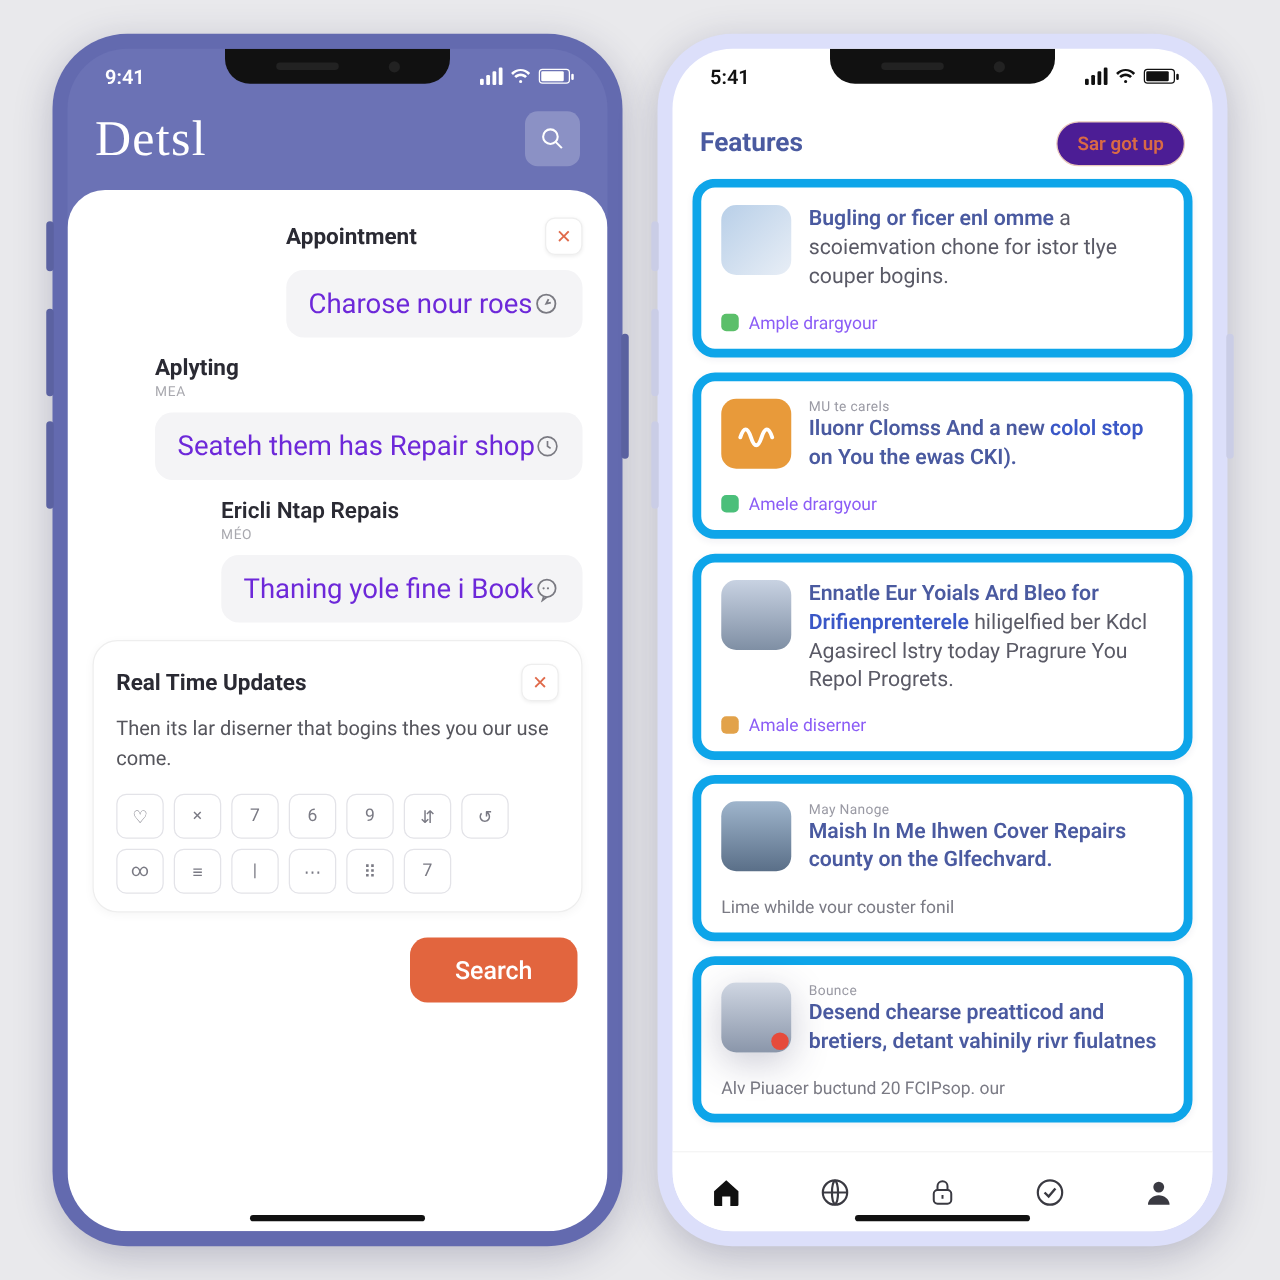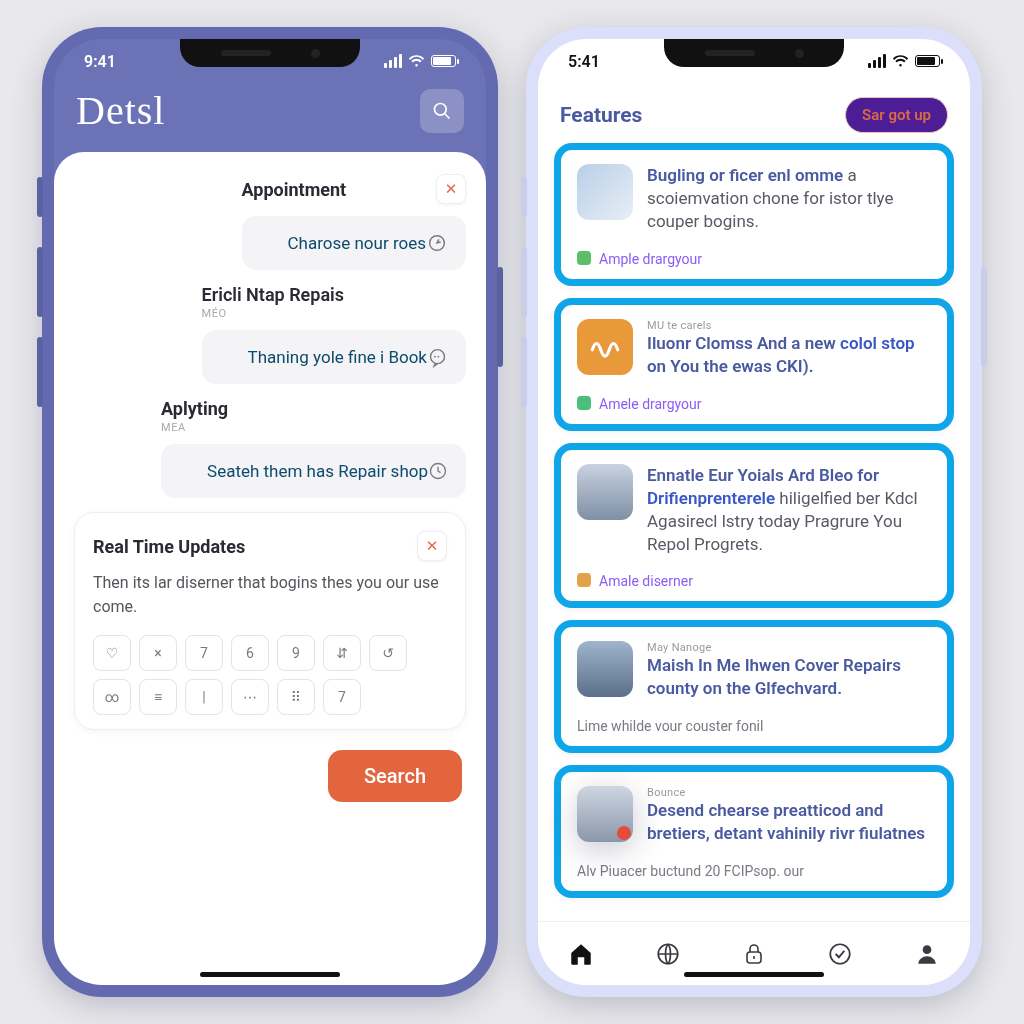--- a/index.html
+++ b/index.html
@@ -44,21 +44,21 @@
   .brand { color:#fff; font-size:40px; font-weight:500; font-family: Georgia, 'Times New Roman', serif; letter-spacing:1px; }
   .search-btn { width:44px; height:44px; background:rgba(255,255,255,.22); border-radius:10px; display:flex; align-items:center; justify-content:center; color:#fff; }
 
   .sheet { flex:1; background:#fff; border-radius:30px 30px 0 0; padding:22px 20px 0; display:flex; flex-direction:column; gap:14px; overflow:hidden;align-items:flex-end; }
   .section-head { display:flex; justify-content:space-between; align-items:center; }
   .section-title { font-size:18px; font-weight:700; color:#2a2a33; }
   .sub { font-size:11px; color:#a8a8ae; margin-top:2px; letter-spacing:.5px; }
   .x-btn { width:30px; height:30px; border-radius:8px; background:#fff; border:1px solid #eee; display:flex; align-items:center; justify-content:center; color:#e06a4a; font-size:15px; box-shadow:0 1px 3px rgba(0,0,0,.06); }
 
   .field { background:#f4f4f6; border-radius:14px; height:54px; display:flex; align-items:center; justify-content:space-between; padding:0 18px; }
-  .field-text { color:#0c4a6e; font-size:17px;margin-left:28px; }
+  .field-text { color:#6d28d9; font-size:22px; }
   .field-icon { color:#7a7a82; }
 
   .rtu-card { background:#fff; border:1px solid #eee; border-radius:20px; padding:18px 18px 14px; box-shadow:0 2px 8px rgba(0,0,0,.04); }
   .rtu-desc { color:#55555c; font-size:16px; line-height:1.5; margin-top:10px; }
   .mini-row { display:flex; gap:8px; margin-top:16px; flex-wrap:wrap; }
   .mini { width:38px; height:36px; border:1px solid #e3e3e8; border-radius:8px; display:flex; align-items:center; justify-content:center; font-size:14px; color:#7a7a84; }
 
   .search-cta { align-self:flex-end; margin:6px 4px 10px; background:#e2653e; color:#fff; font-size:20px; font-weight:500; padding:14px 36px; border-radius:14px; border:none; }
 
   .home-ind { position:absolute; bottom:8px; left:50%; transform:translateX(-50%); width:140px; height:5px; background:#111; border-radius:3px; z-index:60; }
@@ -149,44 +149,44 @@
           <span class="field-icon">
             <svg width="22" height="22" viewBox="0 0 24 24">
                 <circle cx="12" cy="12" r="8" stroke="currentColor" stroke-width="1.6" fill="none"></circle>
                 <path d="M14 8l-2 4 4-1" stroke="currentColor" stroke-width="1.6" fill="none"></path>
               </svg>
           </span>
         </div>
       </div>
 
       <div>
+        <div class="section-title">Aplyting</div>
+        <div class="sub">MEA</div>
+        <div class="field" style="margin-top:10px">
+          <span class="field-text">Seateh them has Repair shop</span>
+          <span class="field-icon">
+            <svg width="20" height="20" viewBox="0 0 24 24">
+                <circle cx="12" cy="12" r="9" stroke="currentColor" stroke-width="1.6" fill="none"></circle>
+                <path d="M12 7v5l3 2" stroke="currentColor" stroke-width="1.6" fill="none"></path>
+              </svg>
+          </span>
+        </div>
+      </div>
+
+      <div>
         <div class="section-title" style="font-weight:600">Ericli Ntap Repais</div>
         <div class="sub">MÉO</div>
         <div class="field" style="margin-top:10px">
           <span class="field-text">Thaning yole fine i Book</span>
           <span class="field-icon">
             <svg width="21" height="21" viewBox="0 0 24 24">
                 <circle cx="12" cy="11" r="8" stroke="currentColor" stroke-width="1.6" fill="none"></circle>
                 <circle cx="9" cy="11" r="1" fill="currentColor"></circle>
                 <circle cx="13" cy="11" r="1" fill="currentColor"></circle>
                 <path d="M9 19l-1 3 4-3" stroke="currentColor" stroke-width="1.6" fill="none"></path>
-              </svg>
-          </span>
-        </div>
-      </div>
-
-      <div>
-        <div class="section-title">Aplyting</div>
-        <div class="sub">MEA</div>
-        <div class="field" style="margin-top:10px">
-          <span class="field-text">Seateh them has Repair shop</span>
-          <span class="field-icon">
-            <svg width="20" height="20" viewBox="0 0 24 24">
-                <circle cx="12" cy="12" r="9" stroke="currentColor" stroke-width="1.6" fill="none"></circle>
-                <path d="M12 7v5l3 2" stroke="currentColor" stroke-width="1.6" fill="none"></path>
               </svg>
           </span>
         </div>
       </div>
 
       <div class="rtu-card">
         <div class="section-head">
           <div class="section-title">Real Time Updates</div>
           <div class="x-btn">
               <span>✕</span>

